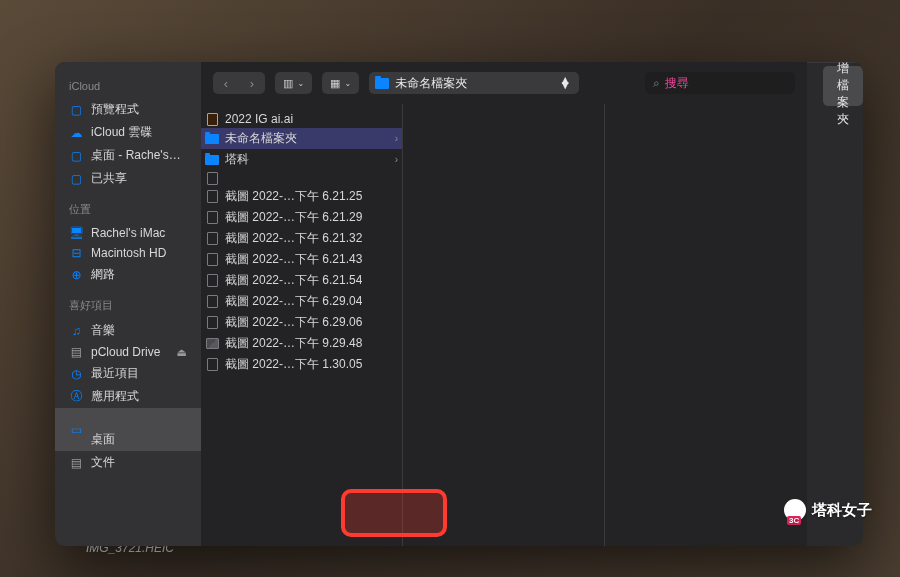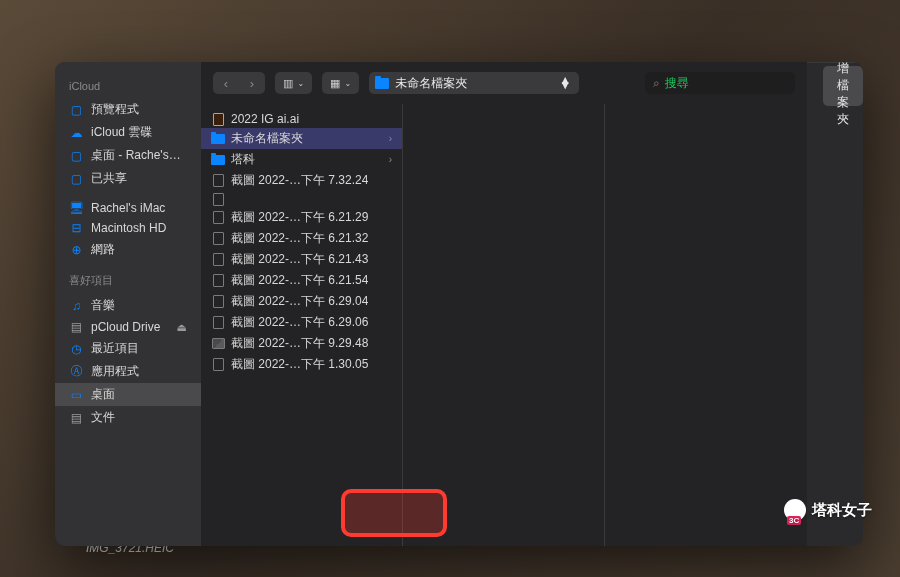--- a/index.html
+++ b/index.html
@@ -21,24 +21,24 @@
 .nav-btn:first-child { border-radius: 5px 0 0 5px; }
 .nav-btn:last-child { border-radius: 0 5px 5px 0; }
 .view-ctrl { height: 22px; background: #3a3a3c; border-radius: 5px; display: flex; align-items: center; padding: 0 8px; color: #ccc; font-size: 11px; gap: 4px; }
 .path-sel { height: 22px; background: #3a3a3c; border-radius: 5px; display: flex; align-items: center; padding: 0 8px 0 6px; min-width: 210px; gap: 6px; }
 .path-sel .folder-ic { width: 14px; height: 11px; background: #0a84ff; border-radius: 1px; position: relative; }
 .path-sel .folder-ic:before { content:''; position:absolute; top:-2px; left:0; width:6px; height:2px; background:#0a84ff; border-radius:1px 1px 0 0; }
 .path-sel span { color: #e8e8e8; font-size: 12px; }
 .path-sel .chev { margin-left: auto; color: #0a84ff; font-size: 10px; display:flex; flex-direction:column; line-height:5px; }
 .search-box { height: 22px; background: #1e1e1f; border-radius: 5px; display: flex; align-items: center; padding: 0 8px; gap: 5px; min-width: 150px; }
 .search-box .sic { color: #7a7a7e; font-size: 12px; }
-.search-box span { color: #22c55e; font-size: 12px; }
+.search-box span { color: #ec4899; font-size: 12px; }
 .columns { flex: 1; display: flex; min-height: 0; }
 .col { width: 202px; border-right: 1px solid #3a3a3c; overflow-y: auto; padding: 6px 0; }
-.col-row { display: flex; align-items: center; gap: 6px; padding: 2px 10px; font-size: 12px; color: #d8d8d8; white-space: nowrap; overflow: hidden; }
+.col-row { display: flex; align-items: center; gap: 6px; padding: 2px 4px; font-size: 12px; color: #d8d8d8; white-space: nowrap; overflow: hidden; }
 .col-row.sel { background: #3a3a6a; }
 .col-row .icn { width: 14px; height: 12px; flex-shrink: 0; display:inline-flex; align-items:center; justify-content:center; }
 .col-row .arrow { margin-left: auto; color: #8a8a8e; font-size: 10px; }
 .col-row .txt { overflow: hidden; text-overflow: ellipsis; }
 .folder-blue { width: 14px; height: 10px; background: #0a84ff; border-radius: 1px; position: relative; }
 .folder-blue:before { content:''; position:absolute; top:-2px; left:0; width:5px; height:2px; background:#0a84ff; border-radius:1px 1px 0 0; }
 .doc-ic { width: 11px; height: 13px; border: 1px solid #7a7a7e; border-radius: 1px; }
 .ai-ic { width: 11px; height: 13px; background: #3a1f0a; border: 1px solid #ff9500; border-radius: 1px; }
 .img-ic { width: 13px; height: 11px; border: 1px solid #7a7a7e; border-radius: 1px; background: linear-gradient(135deg,#4a4a4c 50%, #5a5a5c 50%); }
 .footer { height: 46px; background: #2a2a2c; border-top: 1px solid #3a3a3c; display: flex; align-items: center; padding: 0 16px; gap: 8px; }
@@ -70,20 +70,21 @@
         </div>
         <div class="sidebar-item">
           <span class="icn" style="color: rgb(10, 132, 255);">▢</span>
           <span style="overflow: hidden; text-overflow: ellipsis;">桌面 - Rache's…</span>
         </div>
         <div class="sidebar-item">
           <span class="icn" style="color: rgb(10, 132, 255);">▢</span>
           <span style="overflow: hidden; text-overflow: ellipsis;">已共享</span>
         </div>
         <div style="height: 8px;"></div>
+        <div class="sidebar-header">位置</div>
         <div class="sidebar-item">
           <span class="icn" style="color: rgb(10, 132, 255);">🖥</span>
           <span style="overflow: hidden; text-overflow: ellipsis;">Rachel's iMac</span>
         </div>
         <div class="sidebar-item">
           <span class="icn" style="color: rgb(10, 132, 255);">⊟</span>
           <span style="overflow: hidden; text-overflow: ellipsis;">Macintosh HD</span>
         </div>
         <div class="sidebar-item">
           <span class="icn" style="color: rgb(10, 132, 255);">⊕</span>
@@ -103,21 +104,21 @@
         <div class="sidebar-item">
           <span class="icn" style="color: rgb(10, 132, 255);">◷</span>
           <span style="overflow: hidden; text-overflow: ellipsis;">最近項目</span>
         </div>
         <div class="sidebar-item">
           <span class="icn" style="color: rgb(10, 132, 255);">Ⓐ</span>
           <span style="overflow: hidden; text-overflow: ellipsis;">應用程式</span>
         </div>
         <div class="sidebar-item active">
           <span class="icn" style="color: rgb(10, 132, 255);">▭</span>
-          <span style="overflow: hidden; text-overflow: ellipsis;">桌面</span>
+          <span style="overflow: hidden; text-overflow: ellipsis; margin-top: 20px;">桌面</span>
         </div>
         <div class="sidebar-item">
           <span class="icn" style="color: rgb(154, 154, 158);">▤</span>
           <span style="overflow: hidden; text-overflow: ellipsis;">文件</span>
         </div>
         <div style="height: 8px;"></div>
       </div>
     <div class="content">
       <div class="toolbar">
         <div class="nav-btns">
@@ -165,26 +166,26 @@
               <span class="icn">
                 <div class="folder-blue"></div>
               </span>
               <span class="txt">塔科</span>
               <span class="arrow">›</span>
             </div>
             <div class="col-row">
               <span class="icn">
                 <div class="doc-ic"></div>
               </span>
-              <span class="txt">截圖 2022-…下午 7.32.24</span>
-            </div>
-            <div class="col-row">
-              <span class="icn">
-                <div class="doc-ic"></div>
-              </span>
+            </div>
+            <div class="col-row">
+              <span class="icn">
+                <div class="doc-ic"></div>
+              </span>
+              <span class="txt">截圖 2022-…下午 6.21.25</span>
             </div>
             <div class="col-row">
               <span class="icn">
                 <div class="doc-ic"></div>
               </span>
               <span class="txt">截圖 2022-…下午 6.21.29</span>
             </div>
             <div class="col-row">
               <span class="icn">
                 <div class="doc-ic"></div>

